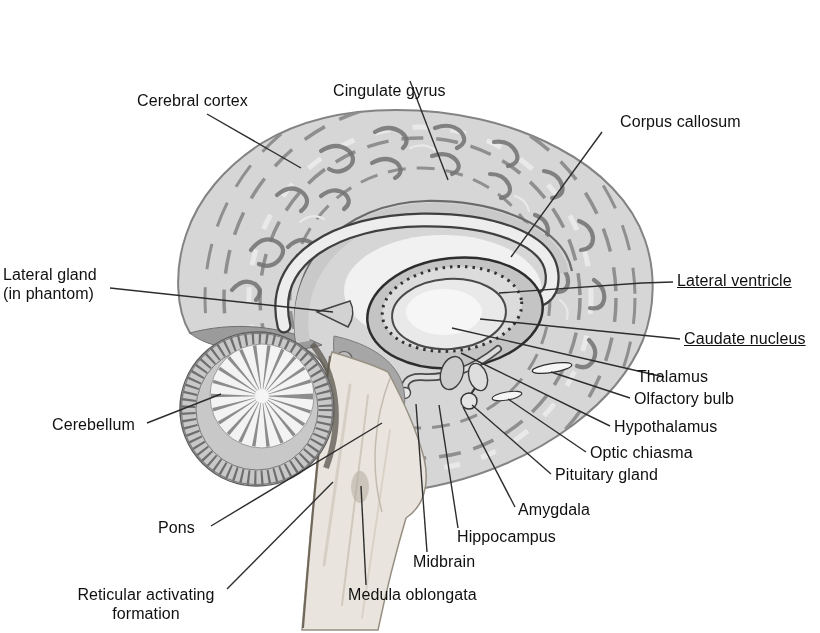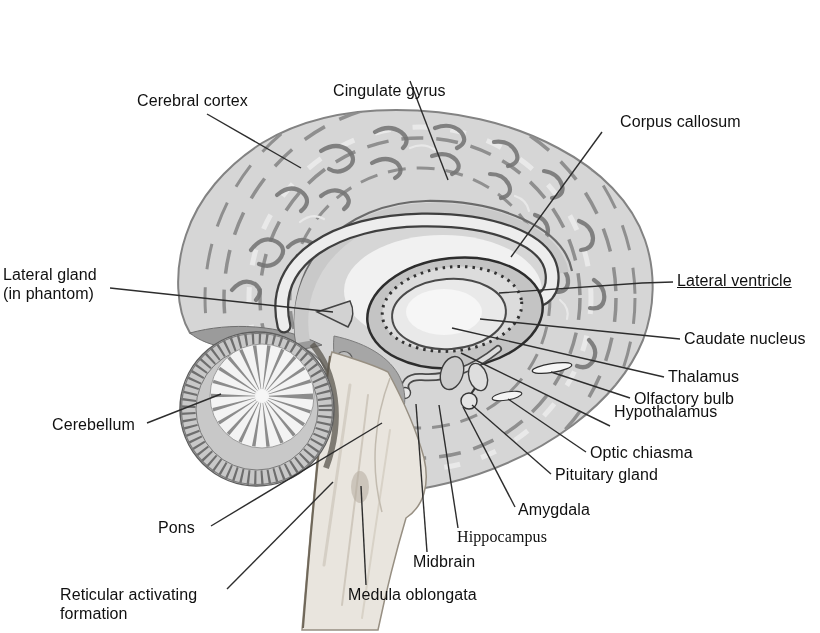--- a/index.html
+++ b/index.html
@@ -6,21 +6,21 @@
   .stage{
     position:relative;width:820px;height:633px;background:#ffffff;overflow:hidden;
     font-family:"Liberation Sans","DejaVu Sans",sans-serif;
   }
   .stage svg{position:absolute;left:0;top:0;}
   .lbl{
     position:absolute;font-size:16px;line-height:19px;color:#101010;
     white-space:nowrap;letter-spacing:0.1px;
   }
   .lbl .ln{display:block;}
-  .lbl.center{text-align:left;white-space:normal;}
+  .lbl.center{text-align:center;white-space:normal;}
 </style>
 </head>
 <body>
 
 <div class="stage">
 
   <svg width="820" height="633" viewBox="0 0 820 633">
     <defs>
       <clipPath id="cortexClip">
         <path d="M 190 333 C 176 310 174 270 186 235 C 198 198 226 166 262 143 C 300 120 348 110 396 110 C 452 110 510 122 558 148 C 600 170 632 202 645 240 C 656 272 655 308 643 340 C 630 372 606 400 573 425 C 537 452 492 472 448 483 C 420 490 400 492 388 494 L 380 470 C 360 430 340 390 320 360 C 300 340 260 336 230 336 C 212 336 198 336 190 333 Z"></path>
@@ -155,28 +155,28 @@
   </svg>
 
   <div class="lbl" style="left:137px;top:91px;">Cerebral cortex</div>
   <div class="lbl" style="left:333px;top:60px;margin-top:21px;">Cingulate gyrus</div>
   <div class="lbl" style="left:588px;top:112px;margin-left:32px;">Corpus callosum</div>
   <div class="lbl" style="left:3px;top:265px;">
     <span class="ln">Lateral gland</span>
     <span class="ln">(in phantom)</span>
   </div>
   <div class="lbl" style="left:677px;top:271px;text-decoration:underline;">Lateral ventricle</div>
-  <div class="lbl" style="left:684px;top:329px;">Caudate nucleus</div>
-  <div class="lbl" style="left:668px;top:367px;">Thalamus</div>
+  <div class="lbl" style="left:684px;top:329px;text-decoration:underline;">Caudate nucleus</div>
+  <div class="lbl" style="left:637px;top:367px;">Thalamus</div>
   <div class="lbl" style="left:634px;top:389px;">Olfactory bulb</div>
-  <div class="lbl" style="left:614px;top:402px;">Hypothalamus</div>
+  <div class="lbl" style="left:614px;top:417px;">Hypothalamus</div>
   <div class="lbl" style="left:590px;top:443px;">Optic chiasma</div>
   <div class="lbl" style="left:555px;top:465px;">Pituitary gland</div>
   <div class="lbl" style="left:518px;top:500px;">Amygdala</div>
-  <div class="lbl" style="left:457px;top:527px;font-family:Liberation Serif, serif;">Hippocampus</div>
+  <div class="lbl" style="left:457px;top:527px;">Hippocampus</div>
   <div class="lbl" style="left:413px;top:552px;text-align:center;">Midbrain</div>
   <div class="lbl" style="left:348px;top:585px;">Medula oblongata</div>
   <div class="lbl" style="left:158px;top:518px;">Pons</div>
   <div class="lbl" style="left:52px;top:415px;">Cerebellum</div>
   <div class="lbl center" style="left:60px;top:585px;width:172px;">
     <span class="ln">Reticular activating</span>
     <span class="ln">formation</span>
   </div>
 
 </div>

